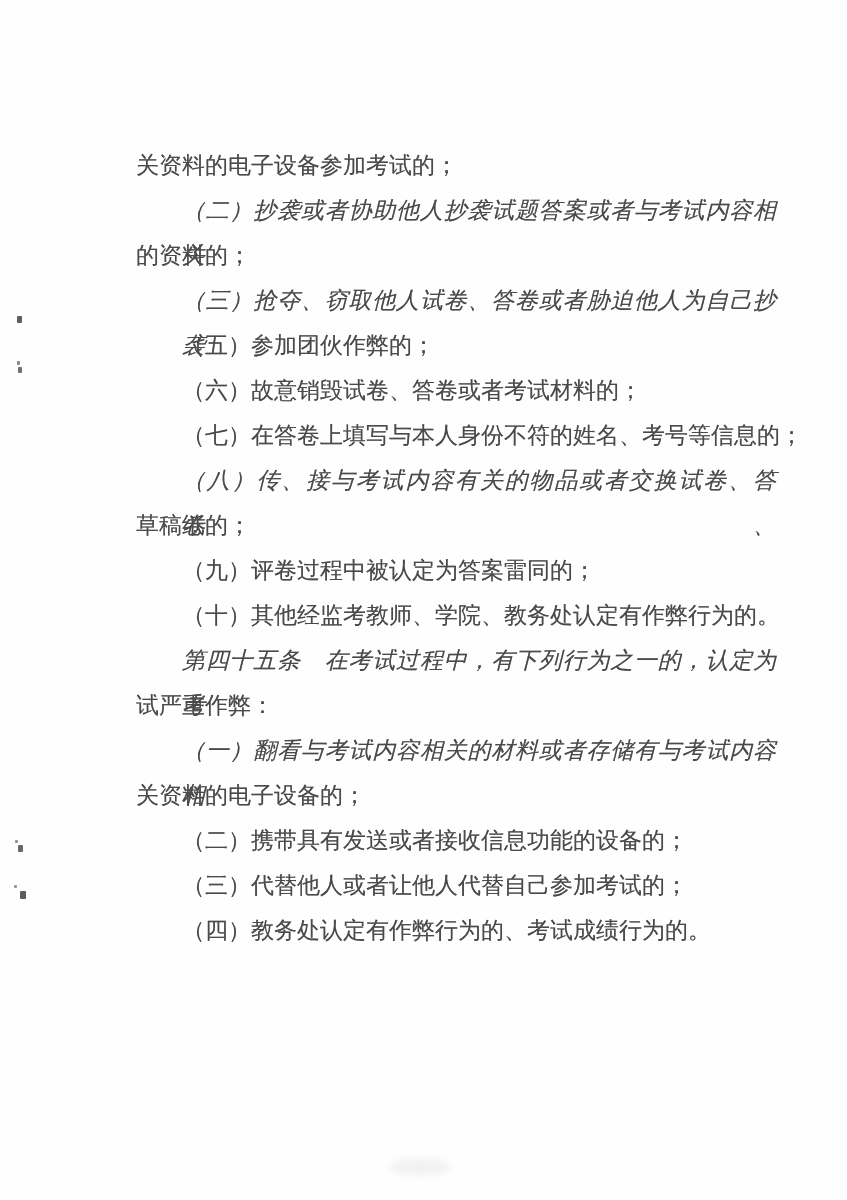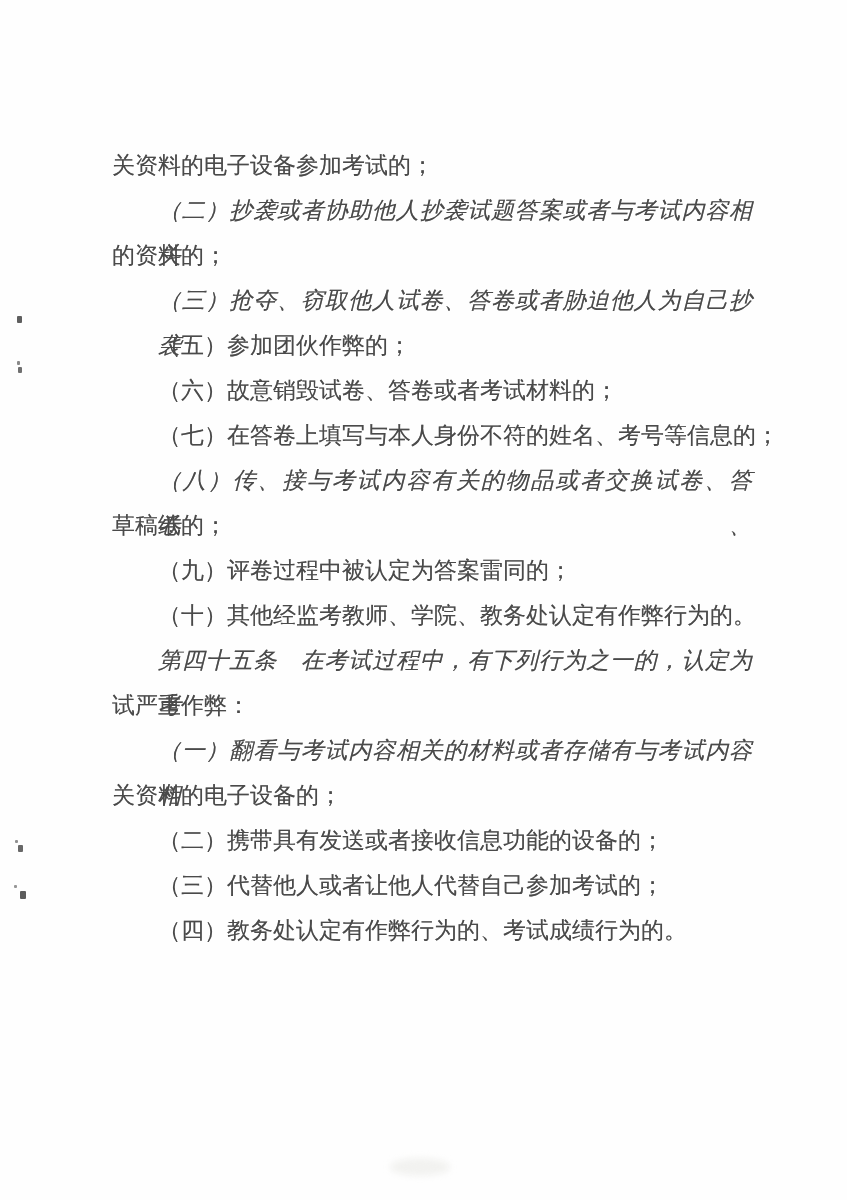--- a/index.html
+++ b/index.html
@@ -55,21 +55,21 @@
     position: absolute;
     background: #f2f2f0;
     border-radius: 50%;
     filter: blur(3px);
   }
 </style>
 </head>
 <body>
 
 <div class="page" style="background: rgb(254, 254, 254);">
-  <div class="doc-text" style="color: rgb(74, 74, 74);">
+  <div class="doc-text" style="color: rgb(74, 74, 74); margin-left: 24px;">
 
   <div class="line">关资料的电子设备参加考试的；</div>
       <div class="line indent full">（二）抄袭或者协助他人抄袭试题答案或者与考试内容相关</div>
       <div class="line">的资料的；</div>
       <div class="line indent full">（三）抢夺、窃取他人试卷、答卷或者胁迫他人为自己抄袭</div>
       <div class="line indent">（五）参加团伙作弊的；</div>
       <div class="line indent">（六）故意销毁试卷、答卷或者考试材料的；</div>
       <div class="line indent">（七）在答卷上填写与本人身份不符的姓名、考号等信息的；</div>
       <div class="line indent full">（八）传、接与考试内容有关的物品或者交换试卷、答卷、</div>
       <div class="line">草稿纸的；</div>

